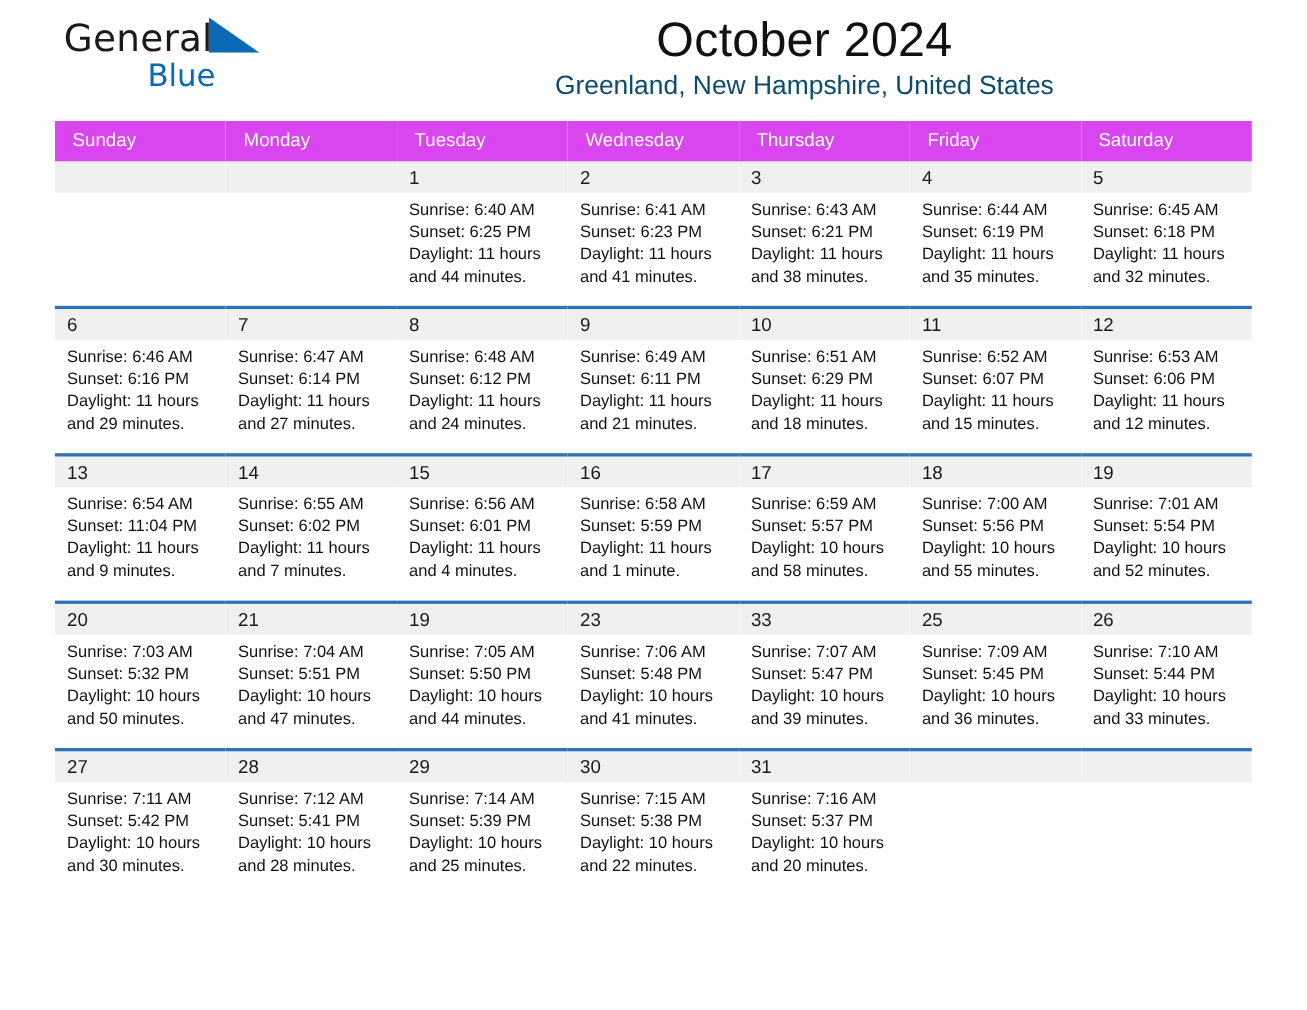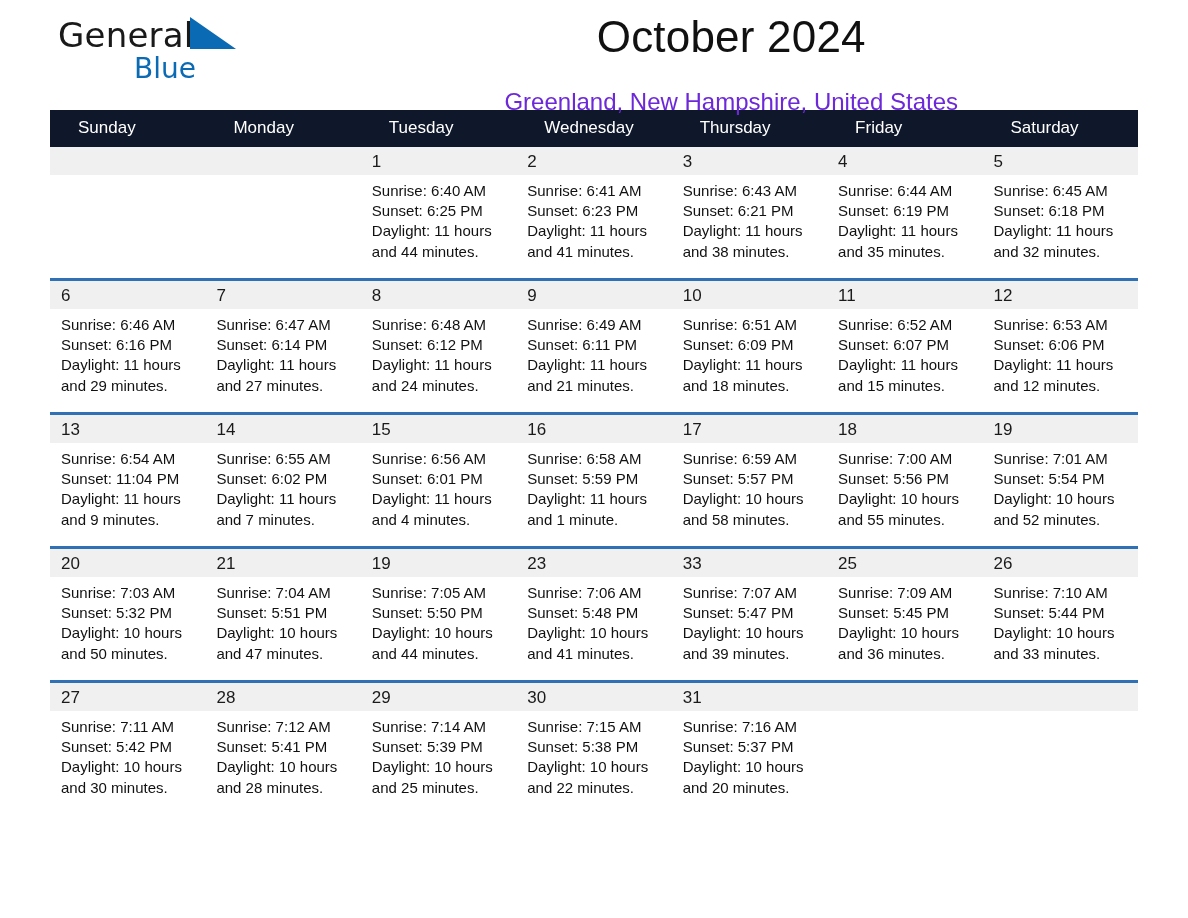--- a/index.html
+++ b/index.html
@@ -68,43 +68,43 @@
     text-align: center;
   }
   .month-title {
     font-size: 44px;
     line-height: 54px;
     font-weight: 400;
     color: #111111;
     letter-spacing: .2px;
   }
   .location {
-    margin-top: 24px;
+    margin-top: 0;
     font-size: 24px;
     line-height: 28px;
     font-weight: 400;
-    color: #6d28d9;
+    color: #0c4a6e;
   }
 
   
   .calendar {
     width: 1088px;
     border-collapse: collapse;
     table-layout: fixed;
   }
   .calendar col { width: 155.43px; }
 
   thead th {
-    background: #0f172a;
+    background: #d946ef;
     color: #ffffff;
     font-weight: 400;
     font-size: 17px;
     line-height: 20px;
     text-align: left;
-    padding: 8px 0 9px 28px;
+    padding: 8px 0 9px 16px;
     border: none;
     height: 20px;
   }
 
   tbody tr.week-row > td {
     vertical-align: top;
     padding: 0;
     border: none;
     border-top: 3px solid #2f71b4;
     height: 131px;
@@ -306,21 +306,21 @@
                 <div>Daylight: 11 hours</div>
                 <div>and 21 minutes.</div>
               </div>
             </div>
           </td>
         <td>
             <div class="cell">
               <div class="daynum-band">10</div>
               <div class="cell-body">
                 <div>Sunrise: 6:51 AM</div>
-                <div>Sunset: 6:09 PM</div>
+                <div>Sunset: 6:29 PM</div>
                 <div>Daylight: 11 hours</div>
                 <div>and 18 minutes.</div>
               </div>
             </div>
           </td>
         <td>
             <div class="cell">
               <div class="daynum-band">11</div>
               <div class="cell-body">
                 <div>Sunrise: 6:52 AM</div>

